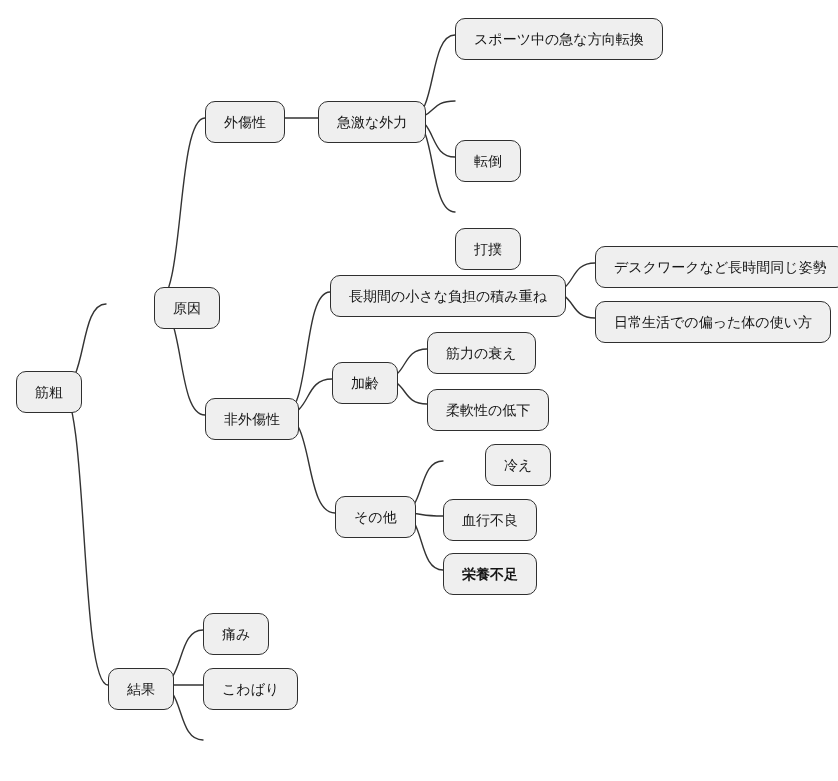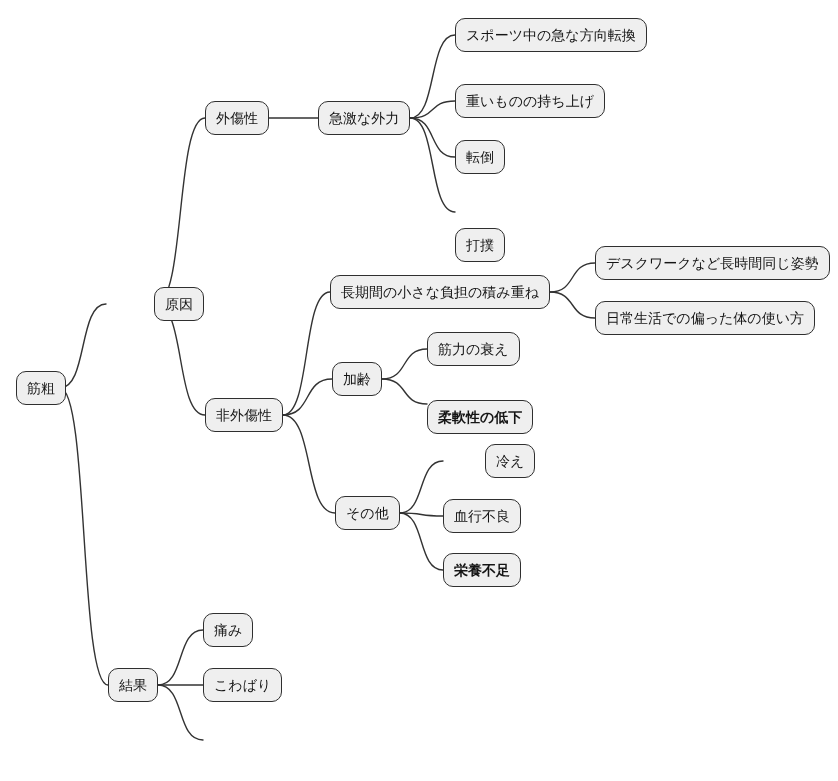--- a/index.html
+++ b/index.html
@@ -32,22 +32,22 @@
     fill: none;
     stroke: var(--edge-color);
     stroke-width: 1.4;
     stroke-linecap: round;
   }
   .node {
     position: absolute;
     display: inline-flex;
     align-items: center;
     justify-content: center;
-    padding: 5px 10px;
-    height: 34px;
+    padding: 5px 18px;
+    height: 42px;
     background: var(--node-fill);
     border: 1.4px solid var(--node-border);
     border-radius: 10px;
     color: var(--node-text);
     font-size: 14px;
     line-height: 19px;
     white-space: nowrap;
     cursor: pointer;
   }
 </style>
@@ -78,30 +78,29 @@
       <path d="M 158 685 C 185 685, 176 630, 203 630" class="edge"></path>
       <path d="M 158 685 C 185 685, 176 685, 203 685" class="edge"></path>
       <path d="M 158 685 C 185 685, 176 740, 203 740" class="edge"></path>
     </svg>
 
   <div class="node" style="left:16px;  top:371px;">筋粗</div>
   <div class="node" style="left:106px; top:287px;margin-left:48px;">原因</div>
   <div class="node" style="left:205px; top:101px;">外傷性</div>
   <div class="node" style="left:318px; top:101px;">急激な外力</div>
   <div class="node" style="left:455px; top:18px;">スポーツ中の急な方向転換</div>
-  <div class="node" style="left:455px; top:84px;">重いものの持ち上げ</div>
   <div class="node" style="left:455px; top:140px;">転倒</div>
   <div class="node" style="left:455px; top:195px;margin-top:33px;">打撲</div>
   <div class="node" style="left:205px; top:398px;">非外傷性</div>
   <div class="node" style="left:330px; top:275px;">長期間の小さな負担の積み重ね</div>
   <div class="node" style="left:595px; top:246px;">デスクワークなど長時間同じ姿勢</div>
   <div class="node" style="left:595px; top:301px;">日常生活での偏った体の使い方</div>
   <div class="node" style="left:332px; top:362px;">加齢</div>
   <div class="node" style="left:427px; top:332px;">筋力の衰え</div>
-  <div class="node" style="left:427px; top:400px;font-weight:bold;">柔軟性の低下</div>
+  <div class="node" style="left:427px; top:389px;">柔軟性の低下</div>
   <div class="node" style="left:335px; top:496px;">その他</div>
   <div class="node" style="left:443px; top:444px;margin-left:42px;">冷え</div>
   <div class="node" style="left:443px; top:499px;">血行不良</div>
   <div class="node" style="left:443px; top:553px;font-weight:bold;">栄養不足</div>
   <div class="node" style="left:108px; top:668px;">結果</div>
   <div class="node" style="left:203px; top:613px;">痛み</div>
   <div class="node" style="left:203px; top:668px;">こわばり</div>
 </div>
 
 </body></html>

